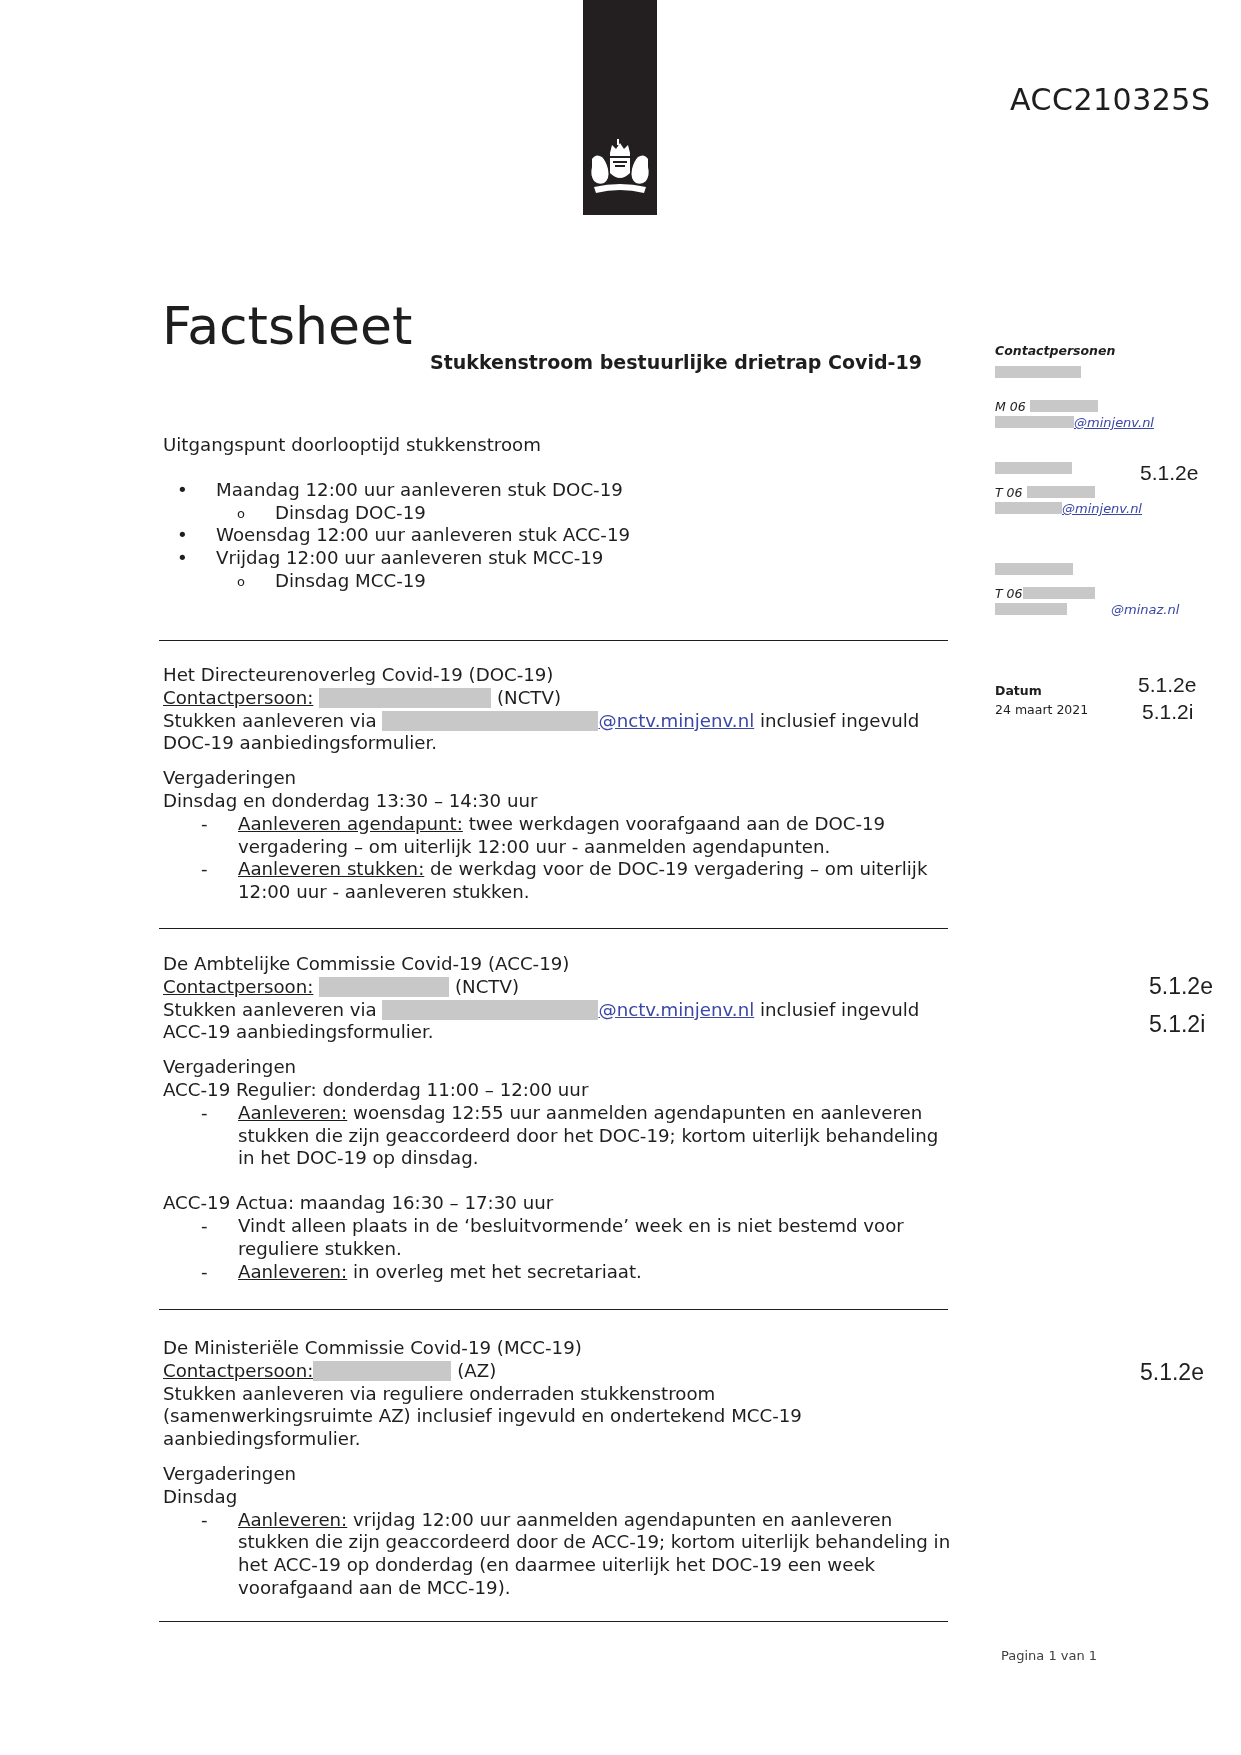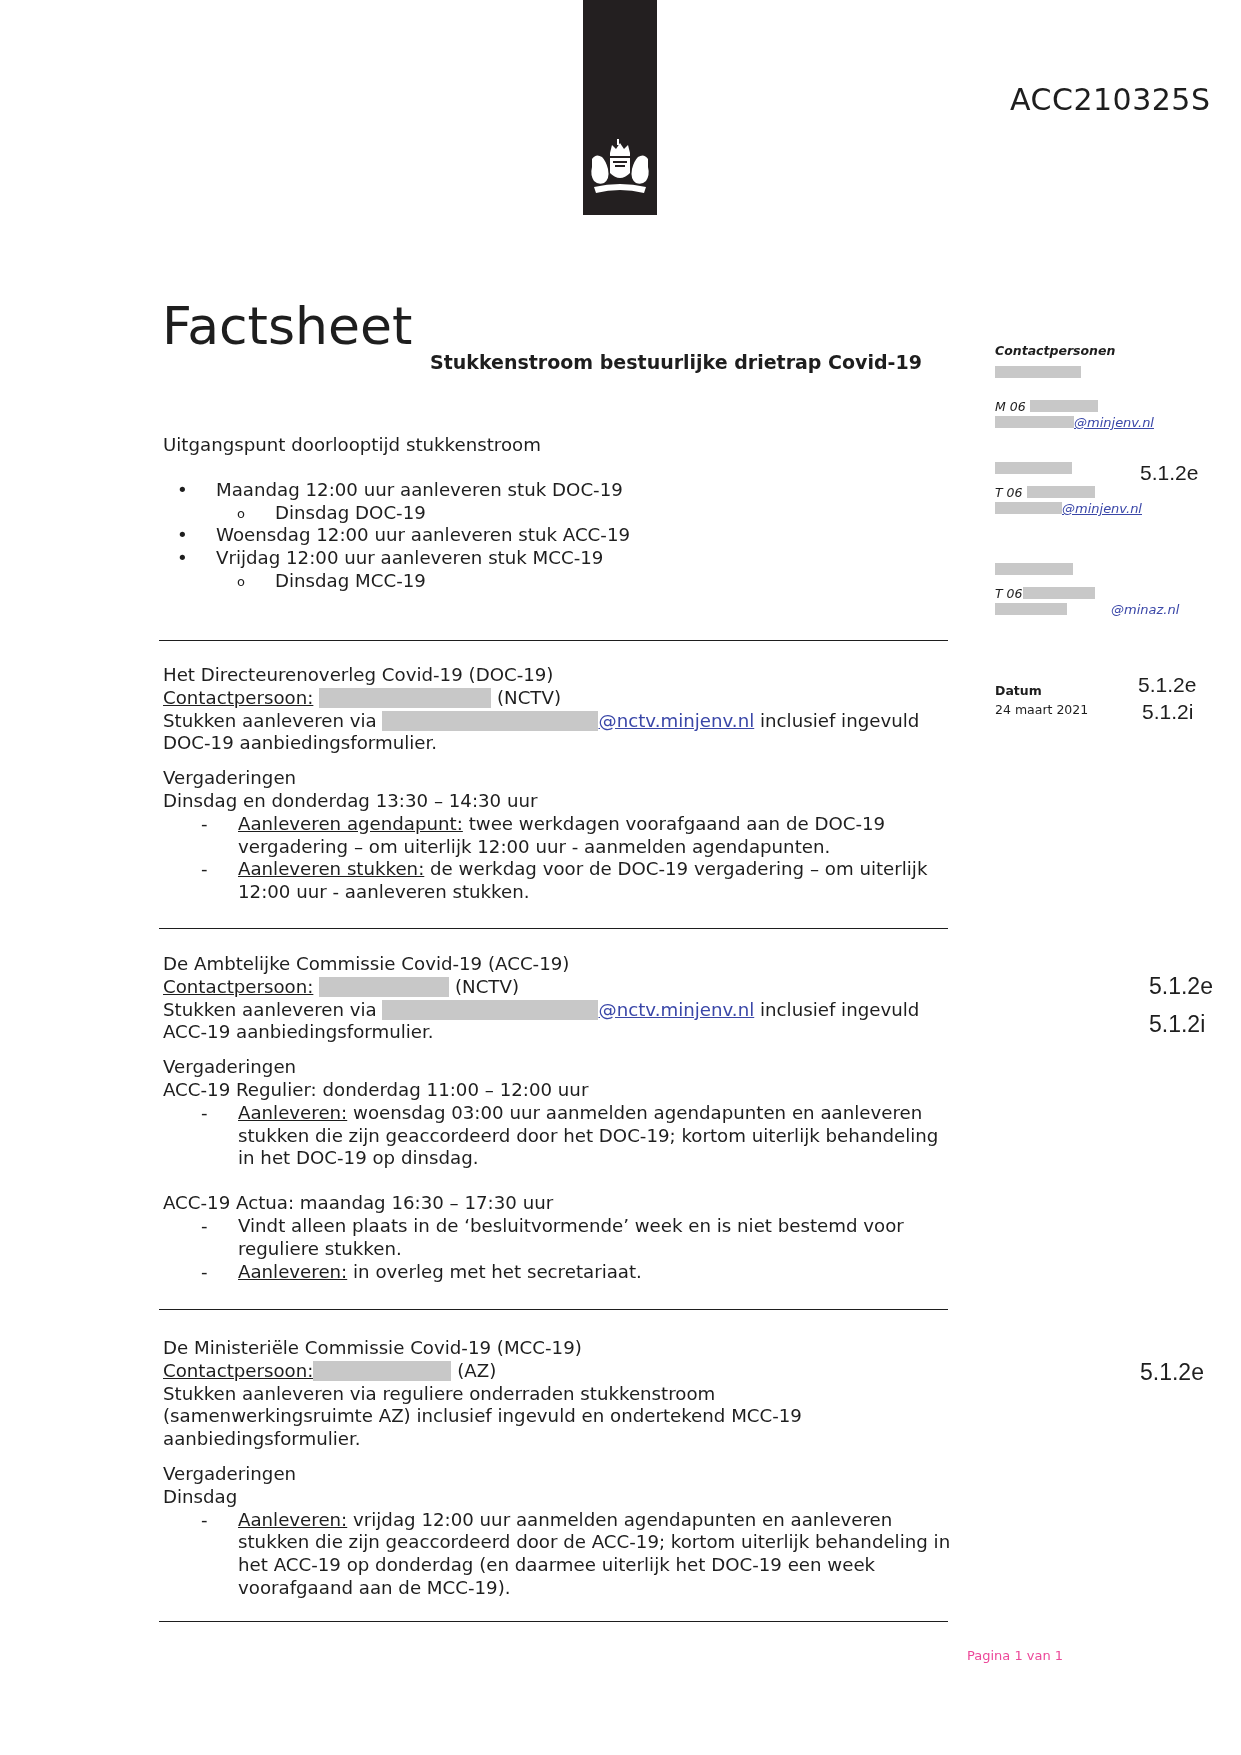--- a/index.html
+++ b/index.html
@@ -25,21 +25,21 @@
   ul.dash { margin:0; padding:0; list-style:none; }
   ul.dash li { position:relative; padding-left:75px; }
   ul.dash li::before { content:"-"; position:absolute; left:38px; }
   .gap { height:12px; }
   .gap-lg { height:22px; }
   .side { font-size:12.5px; line-height:16px; color:#1e1e1e; }
   .side-label { font-weight:bold; font-size:12.5px; }
   .side .redact { height:12px; vertical-align:-1px; }
   .side-link { color:#3a47a8; text-decoration:underline; font-size:13px; }
   .code-mark { font-family:"Liberation Sans", sans-serif; font-size:21px; color:#1e1e1e; }
-  .footer { left:967px; top:1648px; font-size:13px; color:#ec4899; }
+  .footer { left:1001px; top:1648px; font-size:13px; color:#404040; }
 </style>
 </head>
 <body>
 
 <div class="abs logo-block">
   <svg class="logo-emblem" viewBox="0 0 68 62">
     <g fill="#ffffff">
       <rect x="31" y="0" width="2" height="6"></rect>
       <path d="M24 14 L26 6 L30 10 L34 4 L38 10 L42 6 L44 14 Z"></path>
       <rect x="24" y="14" width="20" height="3"></rect>
@@ -108,21 +108,21 @@
   <div>
     <span>Stukken aanleveren via</span>
     <span class="redact" style="width:216px;"></span><a class="link">@nctv.minjenv.nl</a>
     <span>inclusief ingevuld</span>
   </div>
   <div>ACC-19 aanbiedingsformulier.</div>
   <div class="gap"></div>
   <div class="h-bold">Vergaderingen</div>
   <div><span class="h-bold">ACC-19 Regulier</span><span>: donderdag 11:00 – 12:00 uur</span></div>
   <ul class="dash">
-    <li><span class="u">Aanleveren:</span><span> woensdag 03:00 uur aanmelden agendapunten en aanleveren stukken die zijn geaccordeerd door het DOC-19; kortom uiterlijk behandeling in het DOC-19 op dinsdag.</span></li>
+    <li><span class="u">Aanleveren:</span><span> woensdag 12:55 uur aanmelden agendapunten en aanleveren stukken die zijn geaccordeerd door het DOC-19; kortom uiterlijk behandeling in het DOC-19 op dinsdag.</span></li>
   </ul>
   <div class="gap-lg"></div>
   <div><span class="h-bold">ACC-19 Actua</span><span>: maandag 16:30 – 17:30 uur</span></div>
   <ul class="dash">
     <li><span>Vindt alleen plaats in de ‘besluitvormende’ week en is niet bestemd voor reguliere stukken.</span></li>
     <li><span class="u">Aanleveren:</span><span> in overleg met het secretariaat.</span></li>
   </ul>
 </div>
 
 <div class="abs hr" style="top:1309px;"></div>

